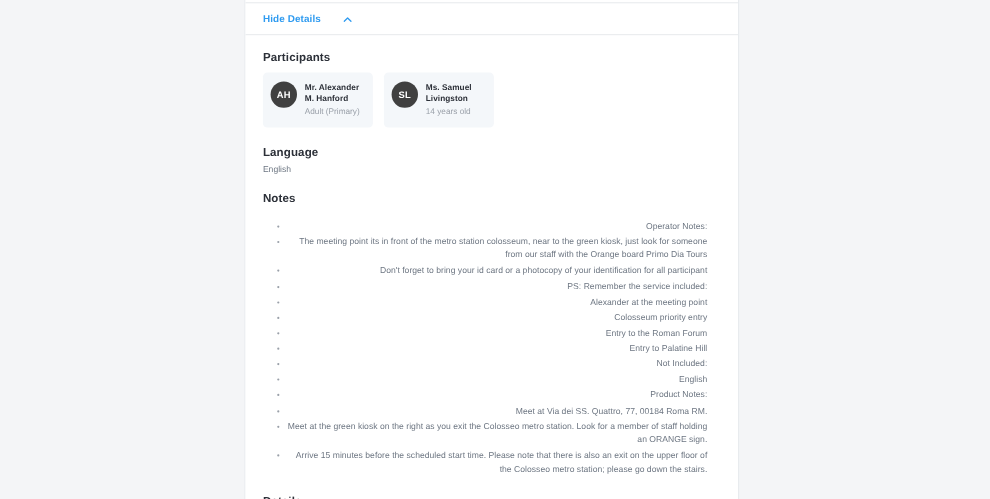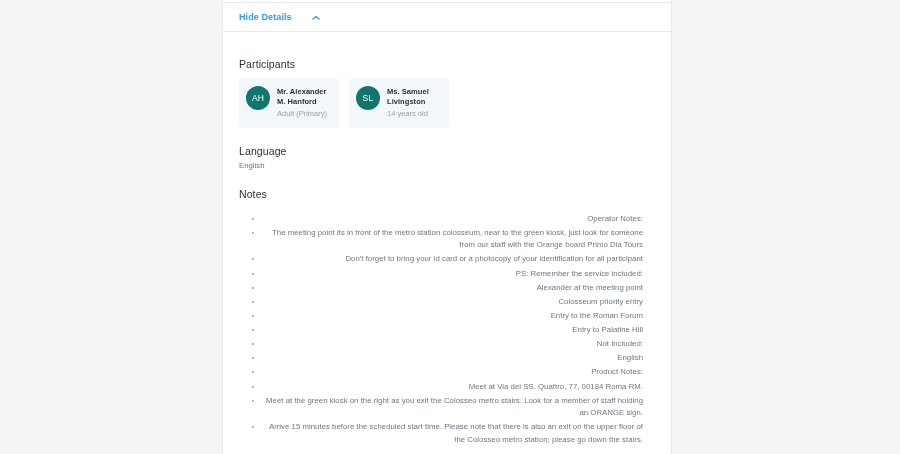--- a/index.html
+++ b/index.html
@@ -61,24 +61,24 @@
     position: relative;
   }
   .chev svg { display: block; }
 
   
   .content {
     padding: 10px 16px 0 16px;
   }
   .sec-title {
     font-size: 10.5px;
-    font-weight: normal;
+    font-weight: bold;
     color: #2c3038;
     letter-spacing: .1px;
-    margin: 16px 0 7px 0;
+    margin: 4px 0 7px 0;
     line-height: 1.2;
   }
   .sec-title.tight { margin-bottom: 4px; }
 
   
   .participants {
     display: flex;
     gap: 10px;
     margin-bottom: 17px;
   }
@@ -89,24 +89,24 @@
     padding: 8px 7px 8px 7px;
     display: flex;
     align-items: flex-start;
     gap: 7px;
   }
   .avatar {
     flex: 0 0 auto;
     width: 24px;
     height: 24px;
     border-radius: 50%;
-    background: #0f766e;
+    background: #404040;
     color: #ffffff;
     font-size: 8.5px;
-    font-weight: normal;
+    font-weight: bold;
     display: flex;
     align-items: center;
     justify-content: center;
     letter-spacing: .2px;
   }
   .p-info { min-width: 0; padding-top: 1px; }
   .p-name {
     font-size: 7.5px;
     font-weight: bold;
     color: #2c3038;
@@ -218,21 +218,21 @@
           <li>Don't forget to bring your id card or a photocopy of your identification for all participant</li>
           <li>PS: Remember the service included:</li>
           <li>Alexander at the meeting point</li>
           <li>Colosseum priority entry</li>
           <li>Entry to the Roman Forum</li>
           <li>Entry to Palatine Hill</li>
           <li>Not Included:</li>
           <li>English</li>
           <li>Product Notes:</li>
           <li>Meet at Via dei SS. Quattro, 77, 00184 Roma RM.</li>
-          <li>Meet at the green kiosk on the right as you exit the Colosseo metro stairs. Look for a member of staff holding an ORANGE sign.</li>
+          <li>Meet at the green kiosk on the right as you exit the Colosseo metro station. Look for a member of staff holding an ORANGE sign.</li>
           <li>Arrive 15 minutes before the scheduled start time. Please note that there is also an exit on the upper floor of the Colosseo metro station; please go down the stairs.</li>
         </ul>
       </div>
 
       <div class="details-block">
         <h3 class="sec-title tight">Details</h3>
 
       </div>
 
     </div>

